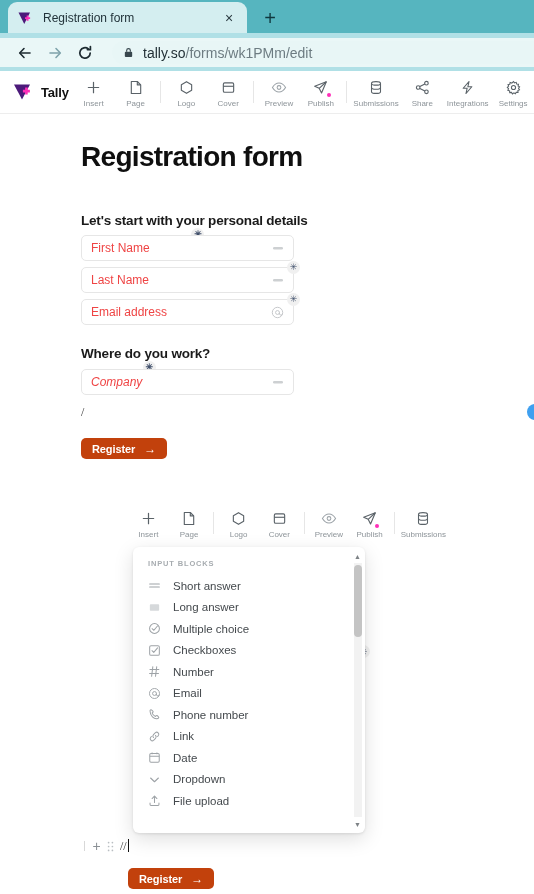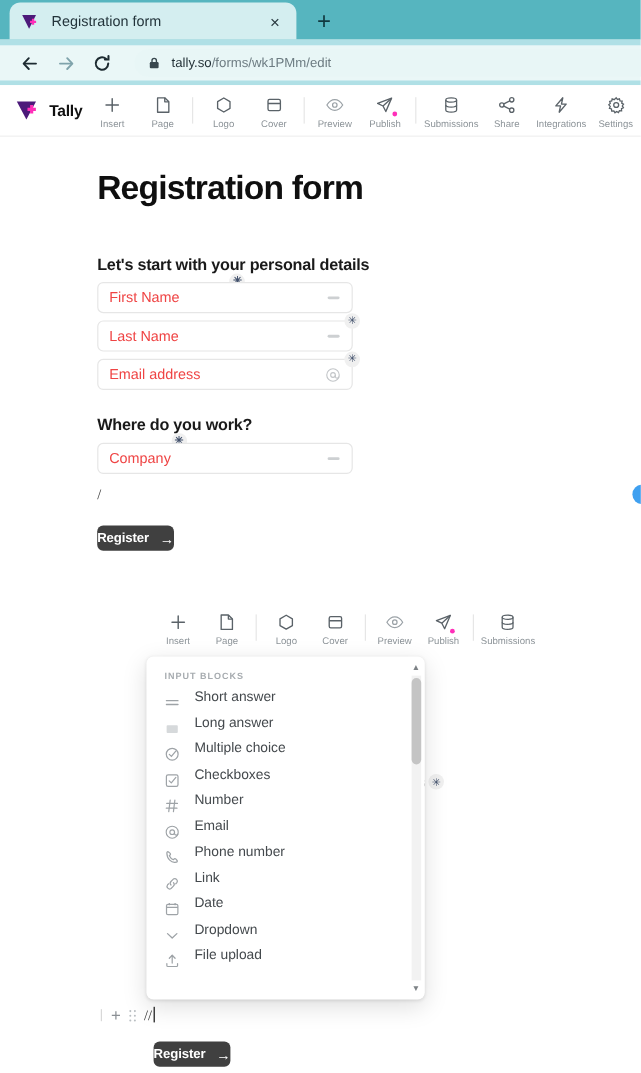--- a/index.html
+++ b/index.html
@@ -50,21 +50,21 @@
   }
   .navbtn {
     width:30px; height:29px; display:flex; align-items:center;
     justify-content:center; cursor:pointer; color:#1d2b31;
   }
   .omnibox {
     position:absolute; left:112px; top:41px; height:23px; width:460px;
     background:#e8f6f6; border-radius:12px;
     display:flex; align-items:center; padding:0 11px;
   }
-  .omnibox-url { font-size:11px; color:#6d7c82; margin-left:9px; white-space:nowrap; }
+  .omnibox-url { font-size:14px; color:#6d7c82; margin-left:9px; white-space:nowrap; }
   .omnibox-url b { color:#1f2d33; font-weight:400; }
 
   
   .apptoolbar {
     position:absolute; left:0; top:71px; width:534px; height:42px;
     background:#fff; display:flex; align-items:center;
   }
   .apptoolbar-sep { position:absolute; left:0; top:113px; width:534px; height:1px; background:#ededed; }
   .brand { display:flex; align-items:center; margin-left:13px; margin-right:4px; }
   .brand-name { font-size:13px; font-weight:bold; color:#111; margin-left:8px; letter-spacing:-0.2px; }
@@ -110,50 +110,50 @@
     position:absolute; right:-7px; top:-7px;
     width:13px; height:13px; border-radius:50%; background:#f0f0f0;
     display:flex; align-items:center; justify-content:center;
     font-size:9px; color:#41506b; line-height:1;
   }
   .slash-text {
     position:absolute; left:81px; font-size:12px; color:#333;
     font-family:"Liberation Serif", serif;
   }
   .register-btn {
-    position:absolute; background:#404040; color:#fff; border-radius:5px;
-    height:21px; display:flex; align-items:center; padding:0 0;
+    position:absolute; background:#c2410c; color:#fff; border-radius:5px;
+    height:21px; display:flex; align-items:center; padding:0 11px;
     font-size:11px; font-weight:bold; cursor:pointer; letter-spacing:-0.1px;
   }
   .register-btn .ar { margin-left:9px; font-size:12px; font-weight:400; }
 
   .blue-bubble {
     position:absolute; left:527px; top:404px; width:16px; height:16px;
     border-radius:50%; background:#3fa0f0;
   }
 
   
   .ghost-toolbar {
     position:absolute; left:128px; top:504px; width:320px; height:38px;
     display:flex; align-items:center; background:#fff;
   }
 
   
   .dropdown {
-    position:absolute; left:122px; top:547px; width:232px; height:286px;
+    position:absolute; left:133px; top:547px; width:232px; height:286px;
     background:#fff; border-radius:6px;
     box-shadow:0 1px 3px rgba(0,0,0,0.10), 0 6px 20px rgba(0,0,0,0.13);
     overflow:hidden;
   }
   .dd-head {
     font-size:7.5px; font-weight:bold; color:#a7acb0;
     letter-spacing:0.85px; padding:12px 0 7px 15px;
   }
   .dd-item {
-    height:21.5px; display:flex; 
+    height:21.5px; display:flex; align-items:center;
     padding-left:15px; cursor:pointer; font-size:11.5px; color:#44494d;
   }
   .dd-ic {
     width:15px; flex:0 0 15px; display:flex; align-items:center;
     justify-content:flex-start; color:#9ea3a7; margin-right:10px;
   }
   .dd-scroll {
     position:absolute; right:2px; top:4px; width:11px; height:278px;
     background:#fff;
   }
@@ -399,21 +399,21 @@
           </svg>
       </span>
       <span class="req-badge">✳</span>
     </div>
 
     <div class="q-label" style="left:81px; top:232px;">
       <span>Where do you work?</span>
       <span class="req-inline">✳</span>
     </div>
 
-    <div class="field" style="top:255px;">
+    <div class="field" style="top:255px;font-style:italic;">
       <span class="field-ph">Company</span>
       <span class="field-ic">
         <svg width="12" height="10" viewBox="0 0 12 10">
             <rect x="1" y="4" width="10" height="2.4" rx="1.2" fill="#cdd0d2"></rect>
           </svg>
       </span>
     </div>
 
     <div class="slash-text" style="top:291px;">/</div>
 

